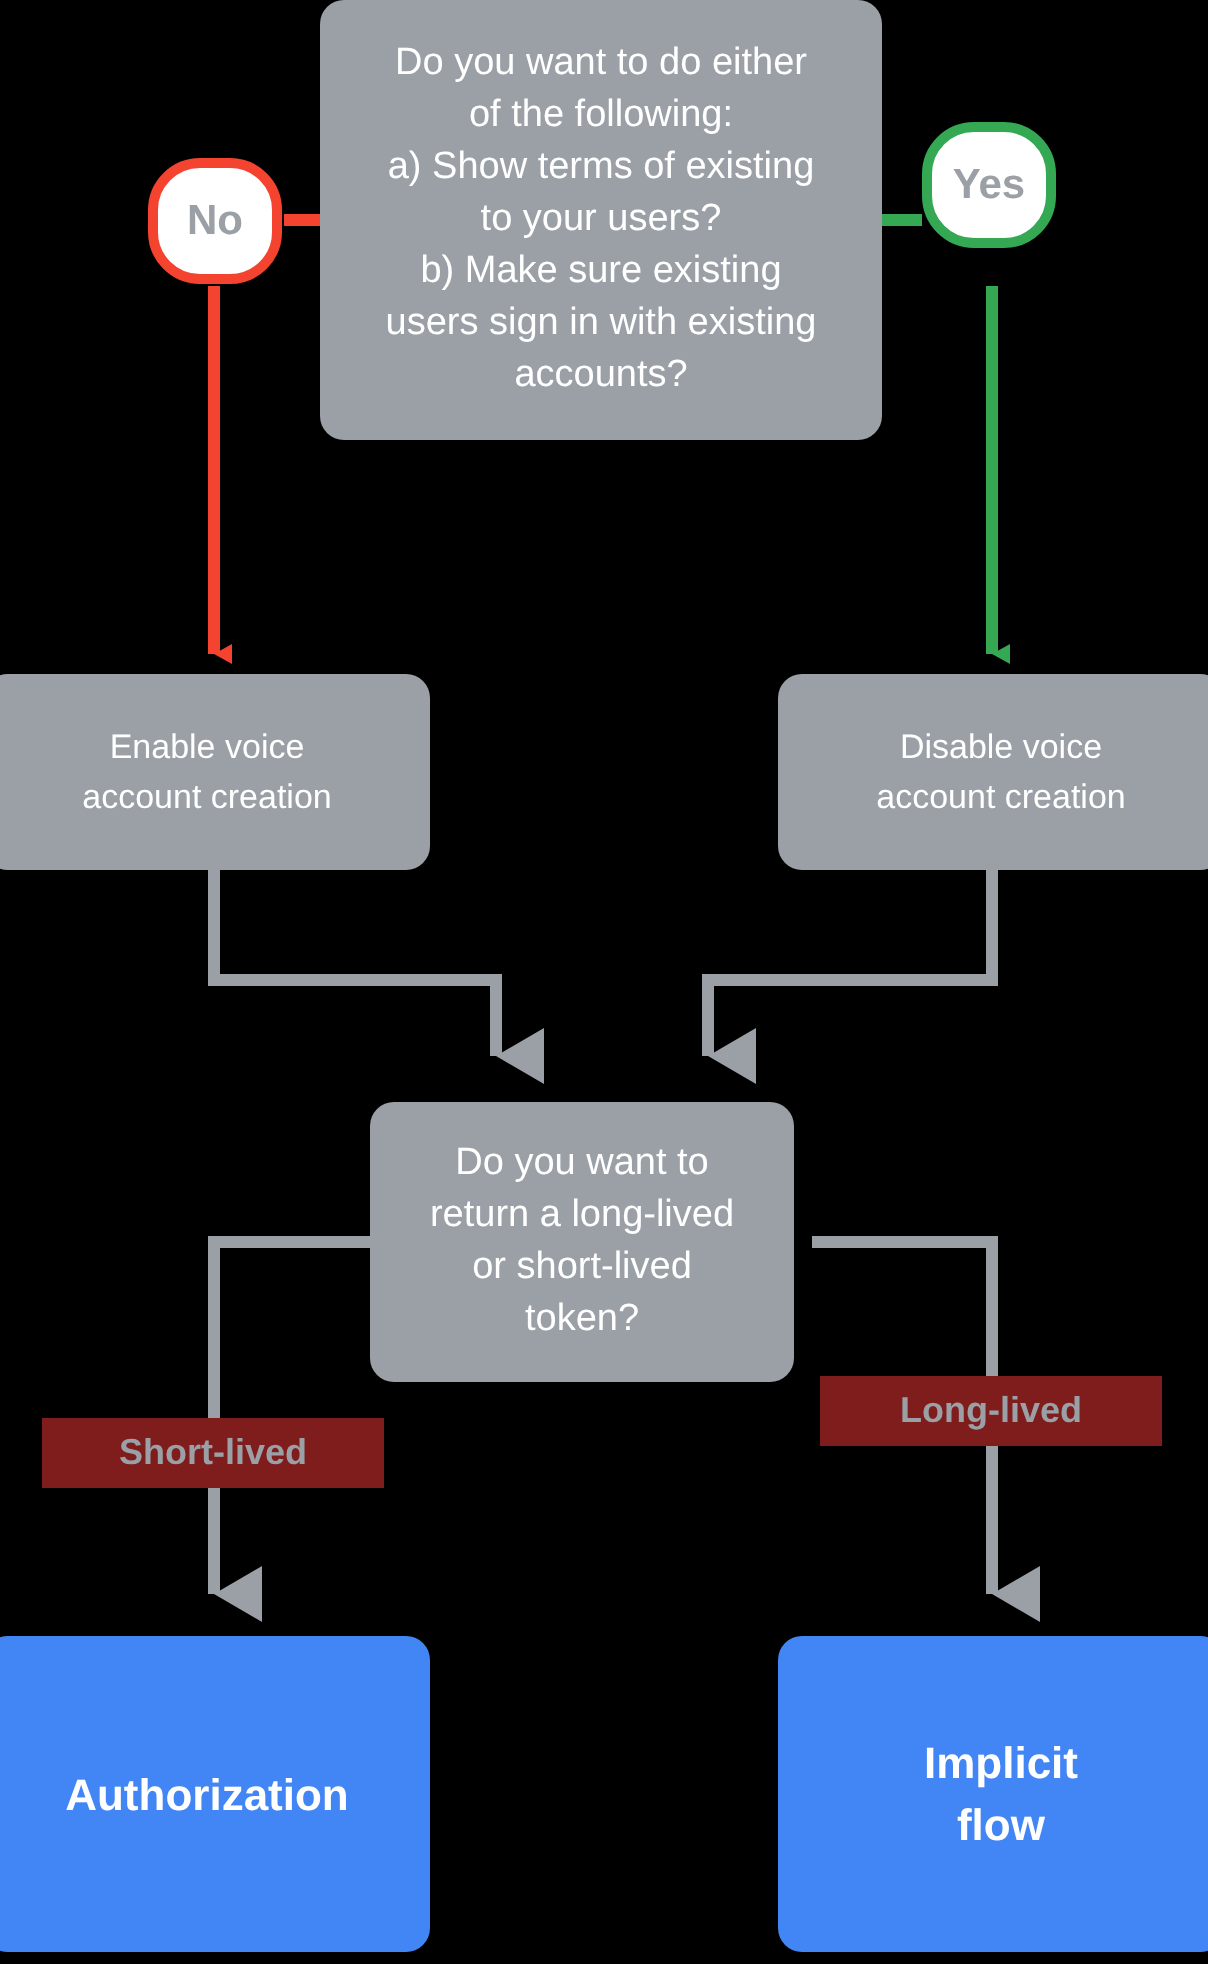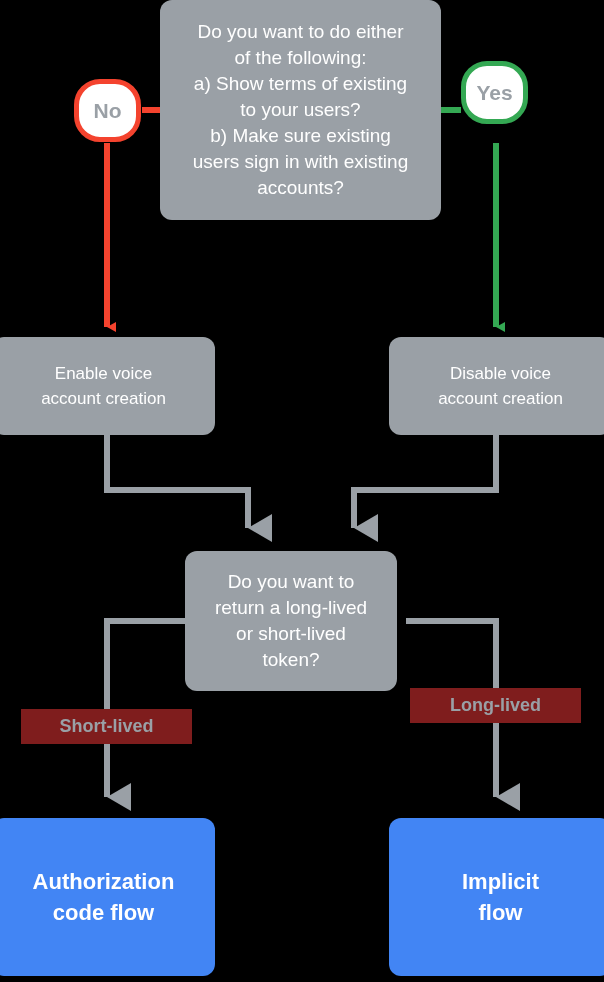--- a/index.html
+++ b/index.html
@@ -165,21 +165,20 @@
     <span>Short-lived</span>
   </div>
 
   <div class="edge-label" style="left:410px; top:688px; width:171px; height:35px;">
     <span>Long-lived</span>
   </div>
 
   <div class="node terminal" style="left:-8px; top:818px; width:223px; height:158px;">
     <div>
       <span class="txt-line">Authorization</span>
-      <span class="txt-line">code flow</span>
     </div>
   </div>
 
   <div class="node terminal" style="left:389px; top:818px; width:223px; height:158px;">
     <div>
       <span class="txt-line">Implicit</span>
       <span class="txt-line">flow</span>
     </div>
   </div>
 

